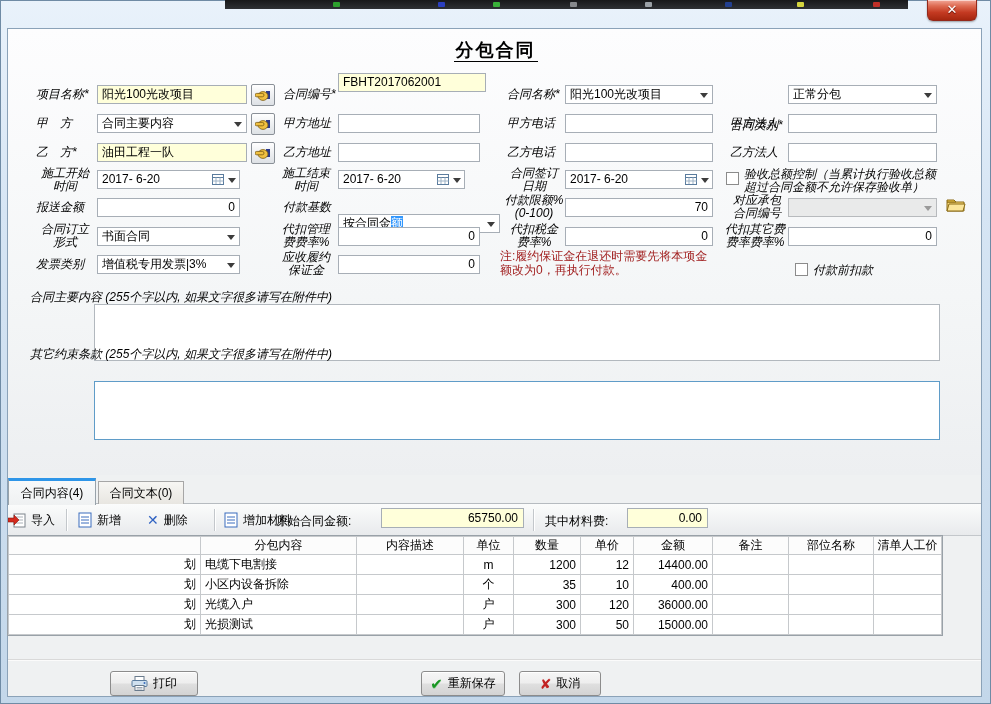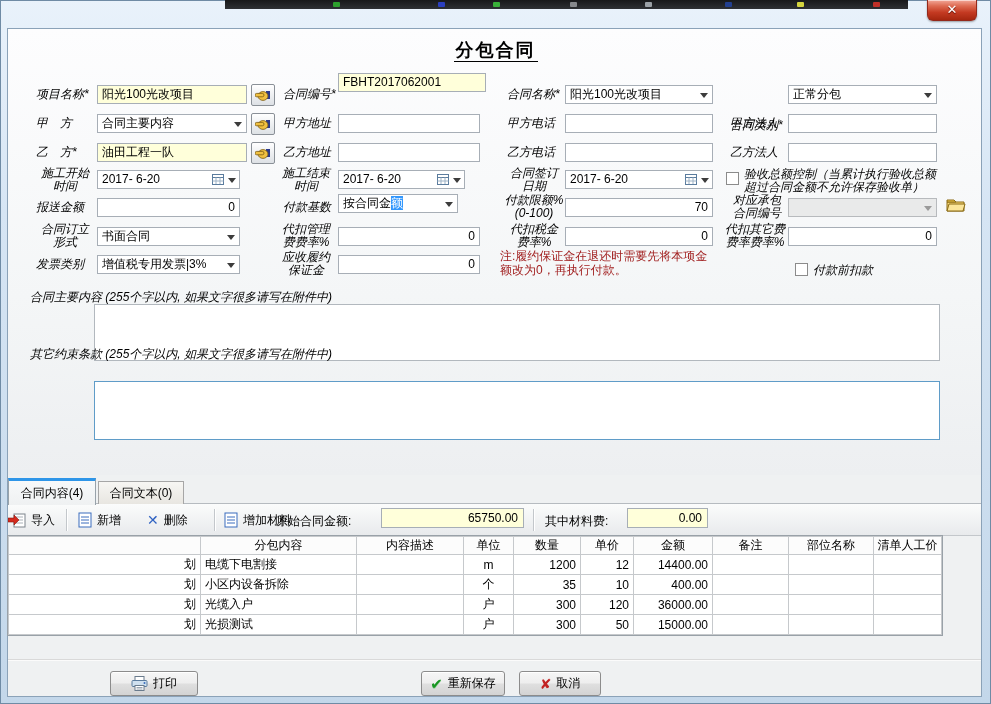--- a/index.html
+++ b/index.html
@@ -203,21 +203,21 @@
         </svg>
     <span class="caret" style="position:static;margin-top:3px;"></span>
       </span>
   </div>
   <span class="cb" style="left:726px;top:172px;"></span>
   <span class="lbl" style="left:744px;top:168px;width:200px;line-height:13px;">验收总额控制（当累计执行验收总额超过合同金额不允许保存验收单）</span>
 
   <span class="lbl" style="left:36px;top:201px;">报送金额</span>
   <div class="fld num" style="left:97px;top:198px;width:143px;"><span>0</span></div>
   <span class="lbl" style="left:283px;top:201px;">付款基数</span>
-  <div class="fld combo" style="left:338px;top:194px;width:120px;"><span>按合同金</span><span class="sel">额</span><span class="caret"></span></div>
+  <div class="fld combo" style="left:338px;top:214px;width:162px;"><span>按合同金</span><span class="sel">额</span><span class="caret"></span></div>
   <span class="lbl c" style="left:502px;top:194px;width:64px;">付款限额%
 (0-100)</span>
   <div class="fld num" style="left:565px;top:198px;width:148px;"><span>70</span></div>
   <span class="lbl c" style="left:726px;top:194px;width:62px;">对应承包
 合同编号</span>
   <div class="fld combo dis" style="left:788px;top:198px;width:149px;"><span></span><span class="caret"></span></div>
   <span class="abs" style="left:946px;top:197px;cursor:pointer;">
     <svg width="20" height="17">
         <path d="M1 5 L1 14 L18 14 L18 5 Z" fill="#f7d778" stroke="#8a6b14"></path>
         <path d="M1 5 L1 3 L8 3 L10 5 Z" fill="#f2c94c" stroke="#8a6b14"></path>

